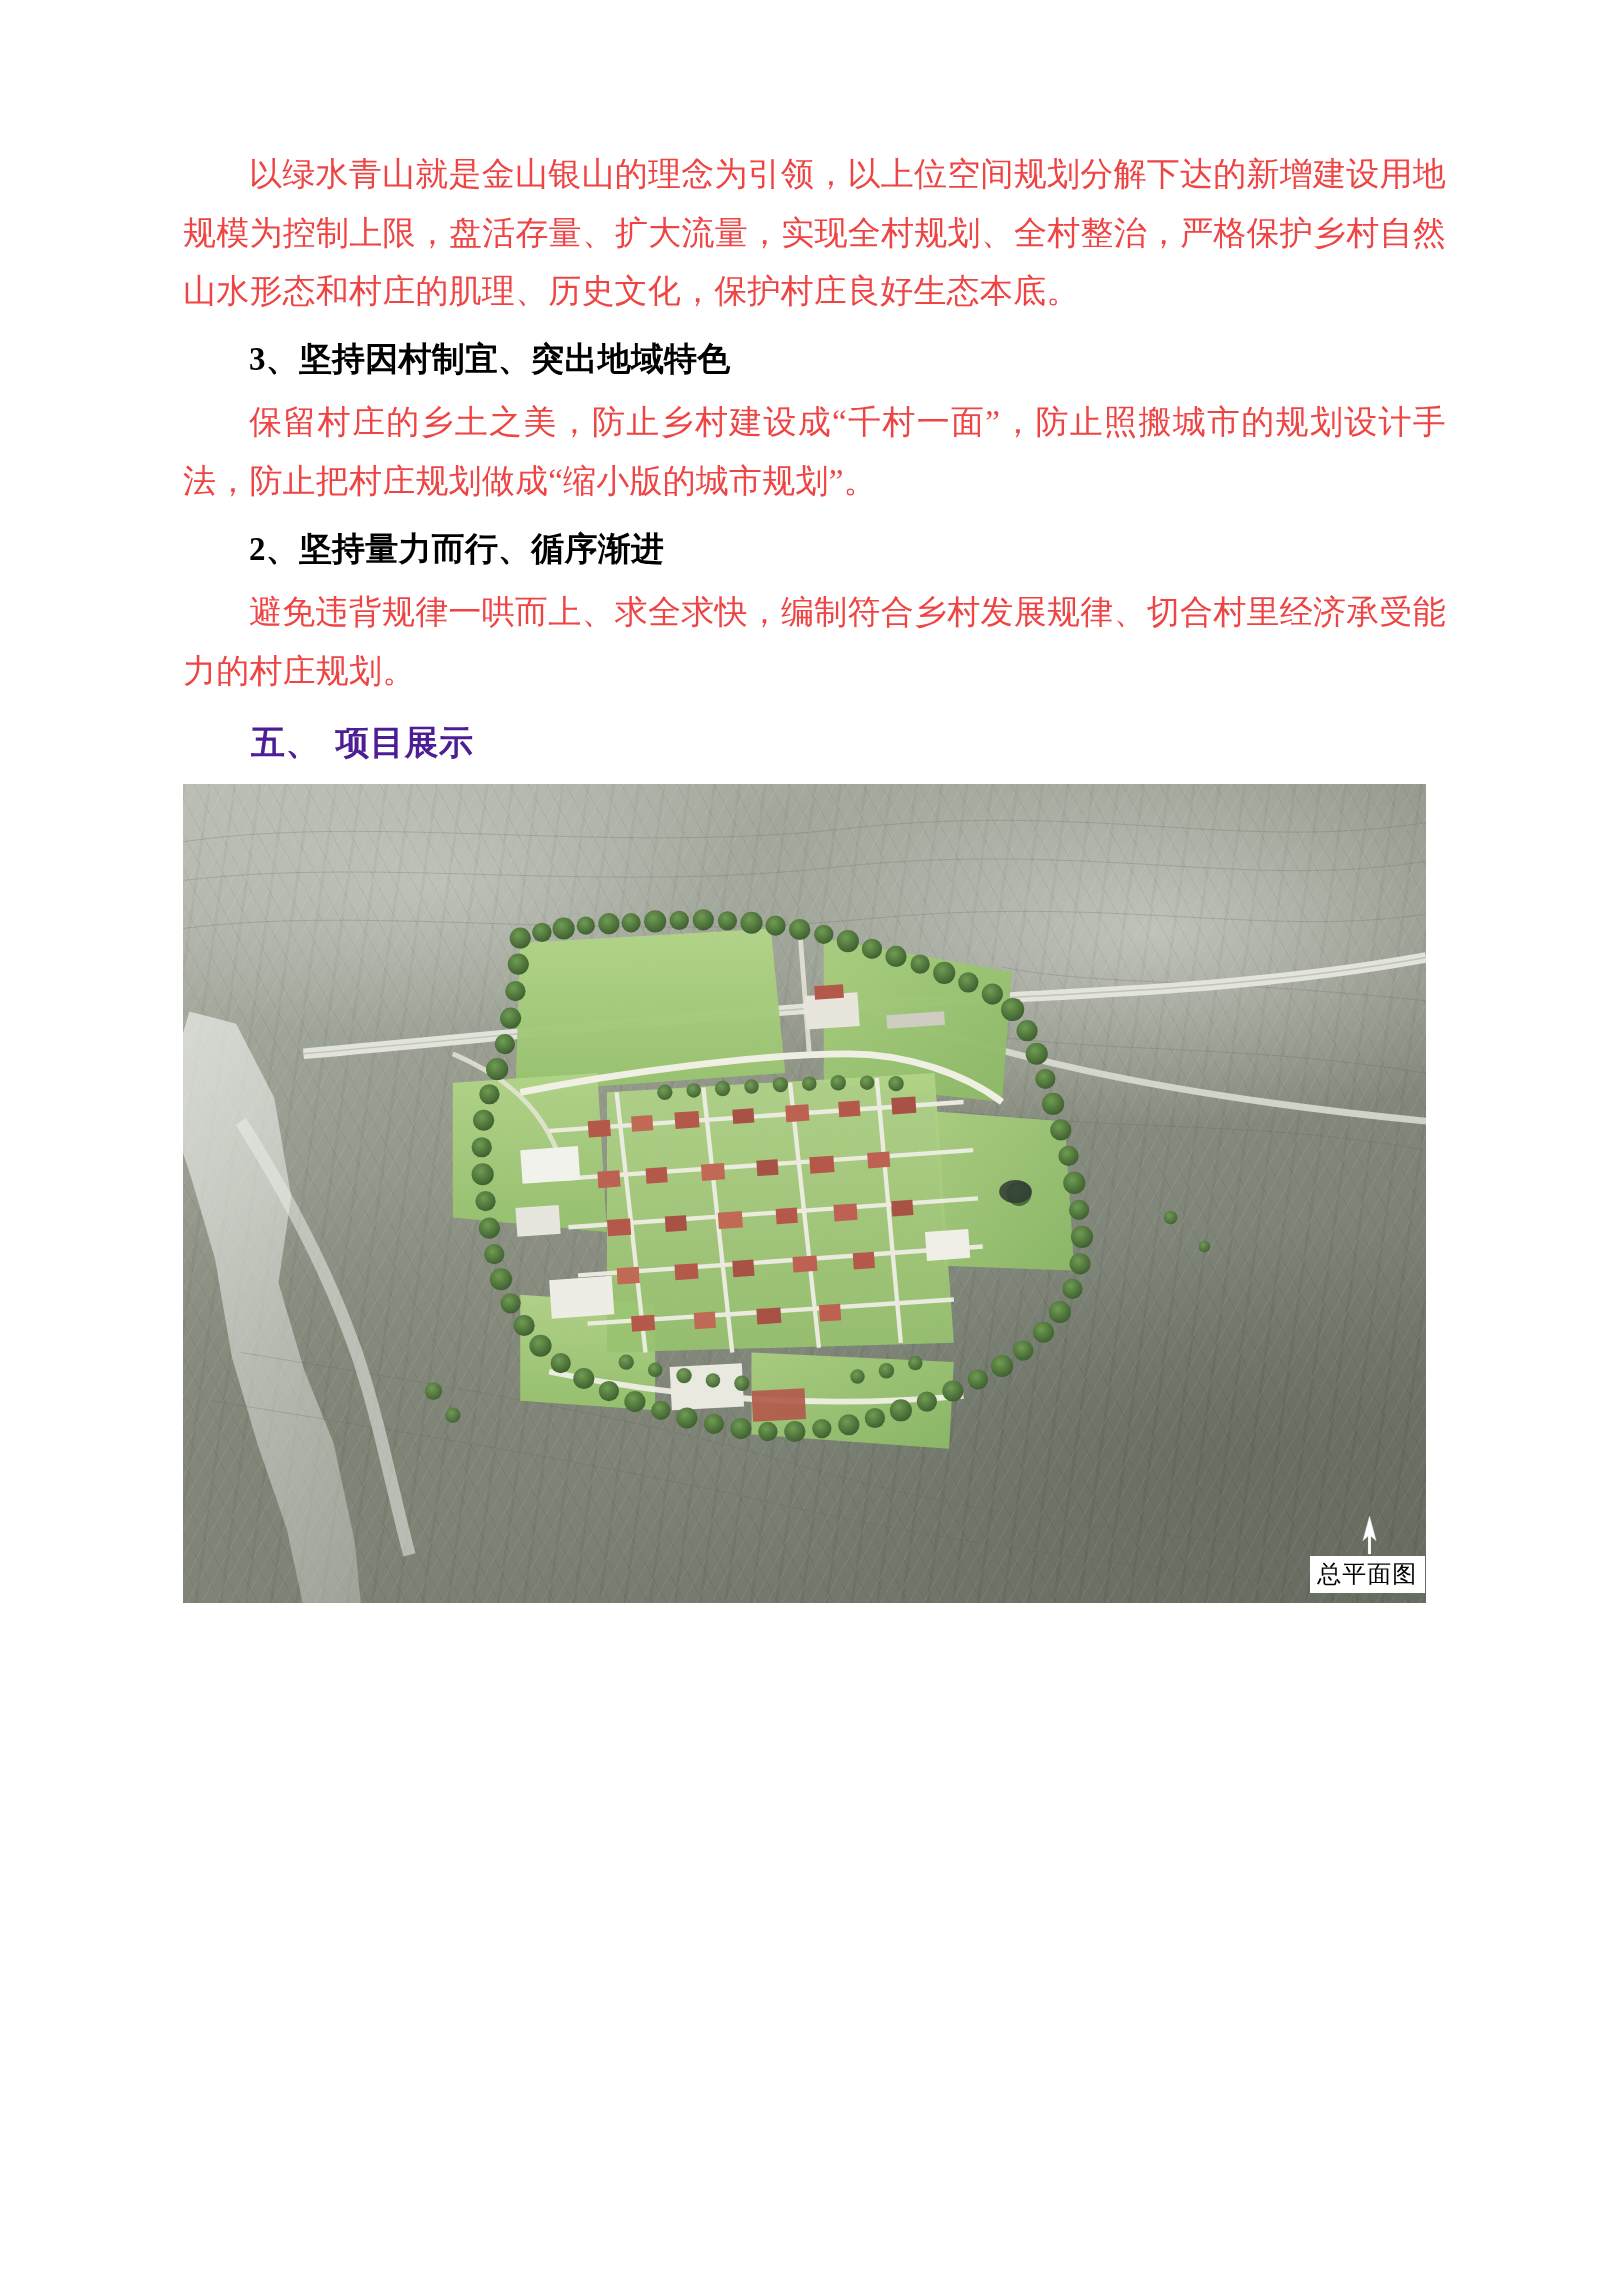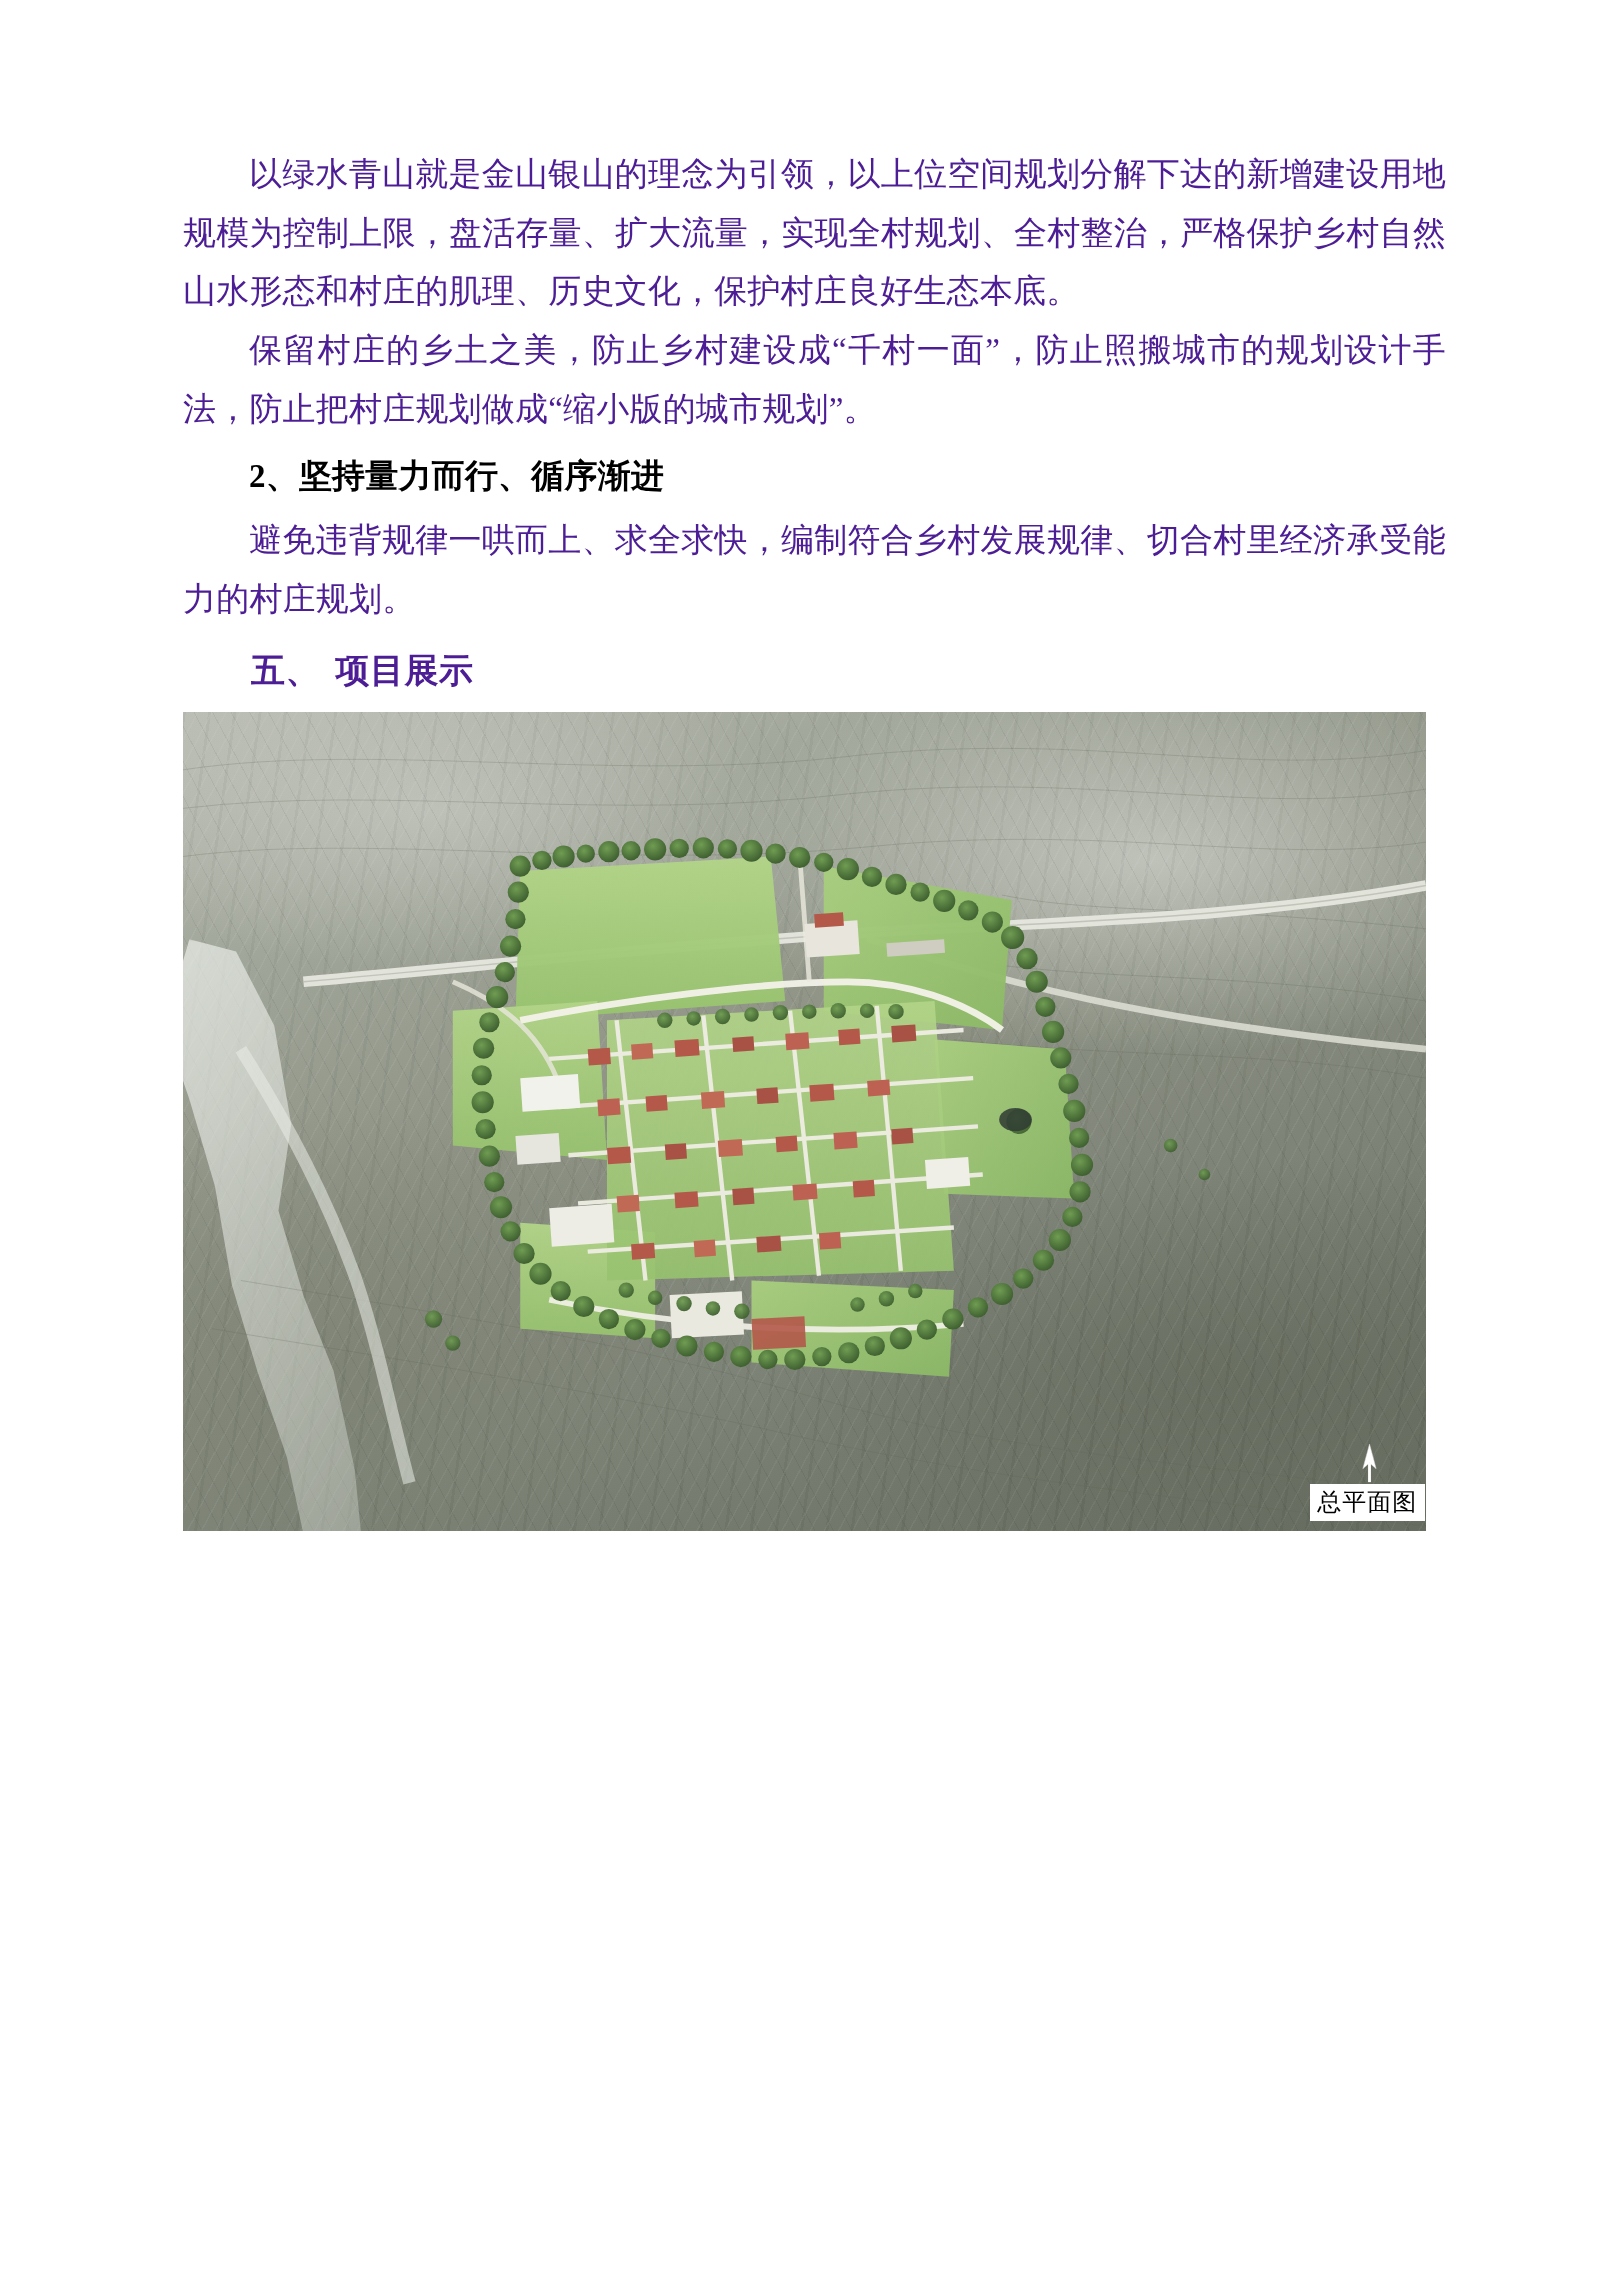--- a/index.html
+++ b/index.html
@@ -21,21 +21,21 @@
   .content {
     position: absolute;
     left: 183px;
     top: 145px;
     width: 1263px;
   }
   p.body-text {
     margin: 0 0 0 0;
     font-size: 33px;
     line-height: 1.78;
-    color: #4c1d95;
+    color: #ef4444;
     text-align: justify;
     text-justify: inter-ideograph;
     text-indent: 2em;
     letter-spacing: 0.2px;
   }
   h3.heading {
     margin: 8.7px 0 4.8px 0;
     font-size: 33px;
     line-height: 1.78;
     font-weight: bold;
@@ -120,20 +120,21 @@
   }
 </style>
 </head>
 <body>
 
 <div class="page">
   <div class="content">
 
     <p class="body-text">以绿水青山就是金山银山的理念为引领，以上位空间规划分解下达的新增建设用地规模为控制上限，盘活存量、扩大流量，实现全村规划、全村整治，严格保护乡村自然山水形态和村庄的肌理、历史文化，保护村庄良好生态本底。</p>
 
+    <h3 class="heading">3、坚持因村制宜、突出地域特色</h3>
 
     <p class="body-text">保留村庄的乡土之美，防止乡村建设成“千村一面”，防止照搬城市的规划设计手法，防止把村庄规划做成“缩小版的城市规划”。</p>
 
     <h3 class="heading">2、坚持量力而行、循序渐进</h3>
 
     <p class="body-text">避免违背规律一哄而上、求全求快，编制符合乡村发展规律、切合村里经济承受能力的村庄规划。</p>
 
     <h2 class="section-heading">
       <span class="sec-num">五、</span><span>项目展示</span>
     </h2>

